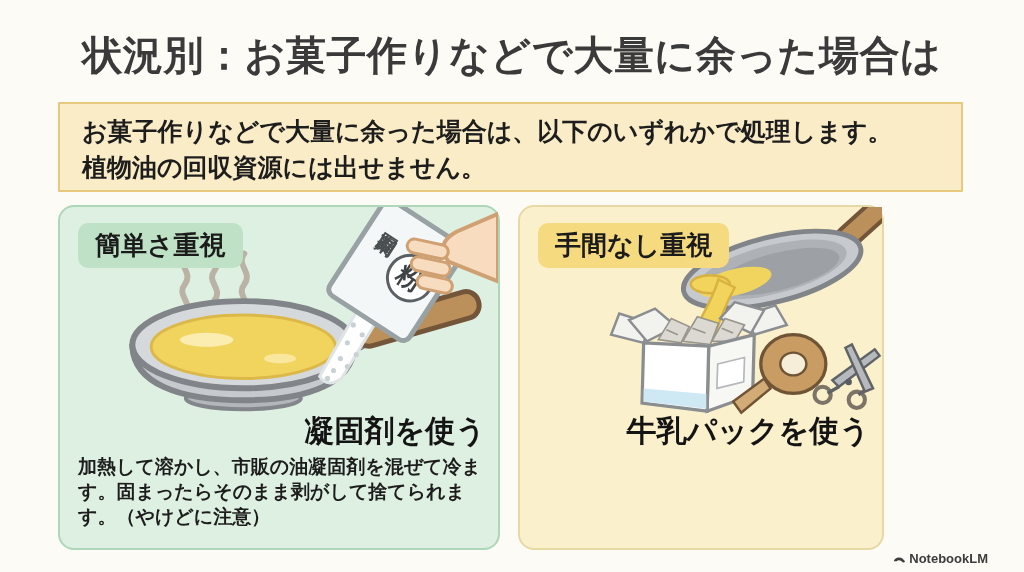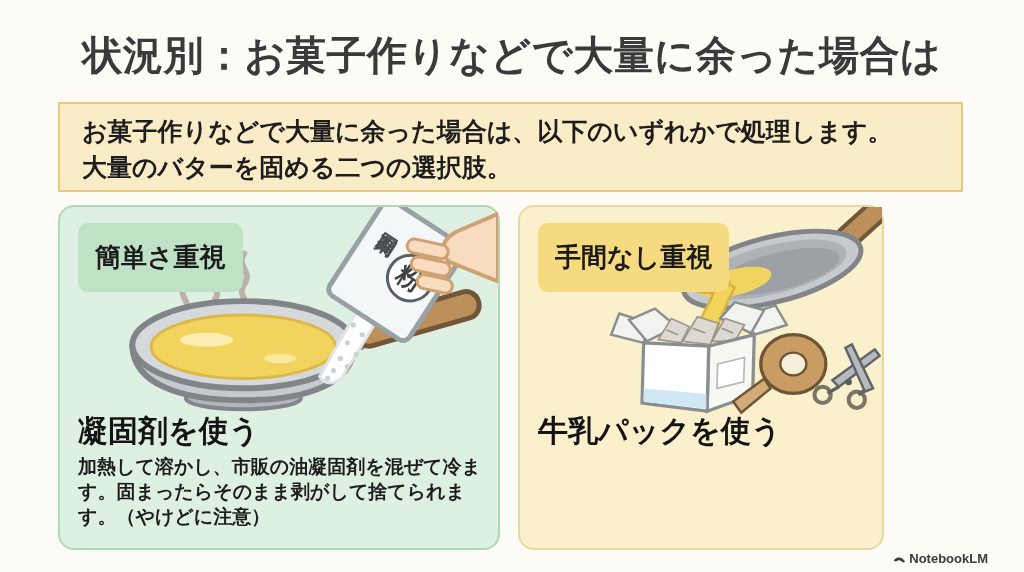--- a/index.html
+++ b/index.html
@@ -67,38 +67,39 @@
     left: 0;
     width: 100%;
     height: 218px;
     z-index: 1;
   }
   .badge {
     position: absolute;
     top: 16px;
     left: 18px;
     z-index: 2;
-    padding: 17px 17px;
+    padding: 5px 17px;
     border-radius: 10px;
     font-size: 26px;
     font-weight: 800;
     color: #1b1b1b;
   }
   .panel.left .badge  { background: var(--left-badge-bg, #bfe2c6); }
   .panel.right .badge { background: var(--right-badge-bg, #f6da7f); }
   .heading {
     position: absolute;
     top: 204px;
     left: 18px;
     right: 12px;
     margin: 0;
     font-size: 30px;
     font-weight: 800;
     color: #141414;
     z-index: 2;
+    text-align: right;
   }
   .body-text {
     position: absolute;
     top: 247px;
     left: 18px;
     right: 10px;
     margin: 0;
     font-size: 19px;
     font-weight: 700;
     line-height: 1.32;
@@ -120,21 +121,21 @@
 </style>
 </head>
 <body>
 
 <div class="page">
 
   <h1 class="title">状況別：お菓子作りなどで大量に余った場合は</h1>
 
   <div class="note">
     <div>お菓子作りなどで大量に余った場合は、以下のいずれかで処理します。</div>
-    <div>大量のバターを固める二つの選択肢。</div>
+    <div>植物油の回収資源には出せません。</div>
   </div>
 
   <section class="panel left">
     <svg class="illus" viewBox="0 0 442 218" aria-hidden="true">
 
       <g stroke="#b5a89c" stroke-width="6" fill="none" stroke-linecap="round" opacity="0.85">
         <path d="M126 46 c-9 12 9 18 0 31 c-9 12 9 18 0 30"></path>
         <path d="M156 32 c-9 12 9 18 0 31 c-9 12 9 18 0 30"></path>
         <path d="M186 46 c-9 12 9 18 0 31 c-9 12 9 18 0 30"></path>
       </g>

